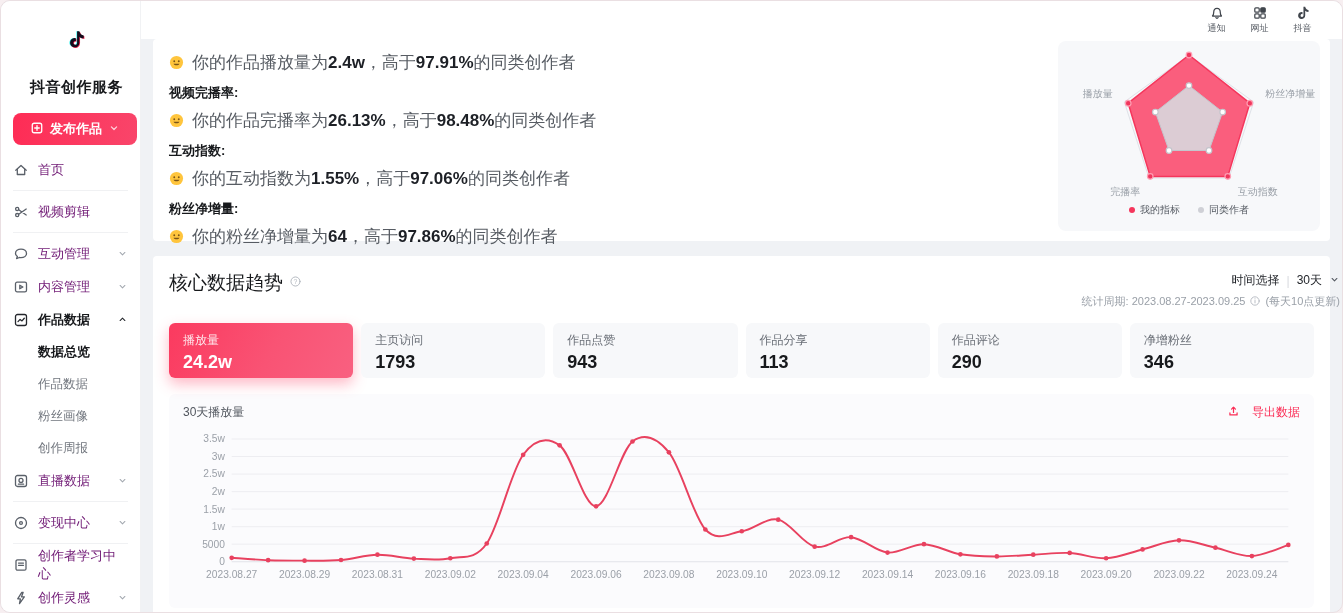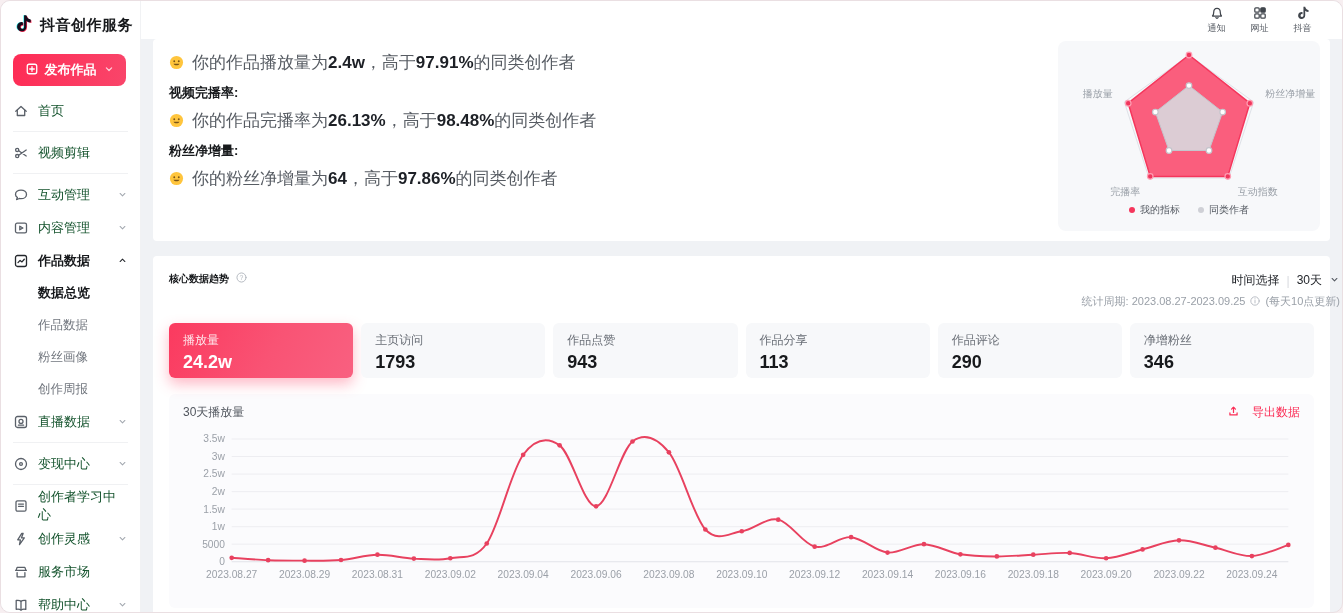--- a/index.html
+++ b/index.html
@@ -1,28 +1,28 @@
 <!DOCTYPE html>
 <html><head>
 <meta charset="utf-8">
 <style>
   * { margin:0; padding:0; box-sizing:border-box; }
   html,body { background:#f7eff1; font-family:"Liberation Sans",sans-serif; }
   .app { width:1343px; height:613px; border-radius:10px; overflow:hidden; display:flex;
          background:#f0f2f5; border:1px solid #eadfe2; position:relative; }
   
   .sidebar { width:140px; flex-shrink:0; background:#fff; border-right:1px solid #f1f2f4; overflow:hidden; }
-  .logo-row { display:flex; align-items:center; gap:6px; padding:12px 0 4px 12px; }
+  .logo-row { display:flex; align-items:center; gap:24px; padding:28px 0 4px 12px;flex-direction:column; }
   .logo-text { font-size:15px; font-weight:bold; color:#17191c; letter-spacing:.5px; }
-  .publish-btn { margin:12px 12px 8px 12px; height:32px; border:none; border-radius:8px; width:113px;
+  .publish-btn { margin:12px 12px 8px 12px; height:32px; border:none; border-radius:8px; width:124px;
                  background:linear-gradient(100deg,#fe2c55,#f9456a); color:#fff; font-size:13px; font-weight:bold;
                  display:flex; align-items:center; justify-content:center; gap:6px; cursor:pointer;
                  font-family:inherit; }
   .side-item { display:flex; align-items:center; gap:9px; height:33px; padding:0 12px; font-size:13px;
-               color:#14532d; cursor:pointer; }
+               color:#701a75; cursor:pointer; }
   .side-item .icon { color:#5a6069; }
   .side-item.active { font-weight:bold; color:#17191c; }
   .side-item.active .icon { color:#24272c; }
   .side-item .chev { margin-left:auto; color:#a3a8b0; }
   .side-sub { display:flex; align-items:center; height:32px; padding-left:37px; font-size:12.5px;
               color:#71767e; cursor:pointer; }
   .side-sub.active { font-weight:bold; color:#17191c; font-size:13px; }
   .side-divider { height:1px; background:#f0f1f3; margin:4px 12px; }
   
   .main { flex:1; min-width:0; display:flex; flex-direction:column; }
@@ -42,21 +42,21 @@
   .radar-panel { position:absolute; top:2px; right:10px; width:262px; height:190px; background:#f7f8fa;
                  border-radius:8px; padding-top:2px; }
   .radar-legend { display:flex; justify-content:center; gap:18px; font-size:10px; color:#565b63;
                   margin-top:-2px; }
   .radar-legend .l-item { display:flex; align-items:center; gap:5px; }
   .dot { width:6px; height:6px; border-radius:50%; display:inline-block; }
   
   .trend-card { margin-top:15px; height:400px; padding:14px 16px; }
   .trend-head { display:flex; justify-content:space-between; align-items:flex-start; }
   .trend-title-row { display:flex; align-items:center; gap:6px; }
-  .trend-title { font-size:10px; font-weight:bold; color:#17191c; }
+  .trend-title { font-size:19px; font-weight:normal; color:#17191c; }
   .trend-right { position:relative; right:-26px; text-align:right; white-space:nowrap; }
   .time-row { font-size:12px; color:#23262b; display:inline-flex; align-items:center; gap:7px; cursor:pointer; }
   .time-row .sep { color:#d8dadf; }
   .period-row { margin-top:5px; font-size:11px; color:#9aa0a8; display:flex; align-items:center; gap:4px;
                 justify-content:flex-end; }
   .stat-row { display:flex; gap:8px; margin-top:14px; }
   .stat-card { flex:1; height:55px; background:#f7f8fa; border-radius:6px; padding:9px 14px; cursor:pointer; }
   .stat-label { font-size:12px; color:#686d75; }
   .stat-value { font-size:18px; font-weight:bold; color:#17191c; margin-top:3px; }
   .stat-card.selected { background:linear-gradient(115deg,#fb3a5f 0%,#f95374 55%,#f96080 100%);
@@ -251,20 +251,32 @@
             <div class="metric-block">
               <div class="metric-title">视频完播率:</div>
               <div class="metric-line">
                 <svg viewBox="0 0 16 16" width="15" height="15" fill="none" stroke="currentColor" stroke-width="1.3" stroke-linecap="round" stroke-linejoin="round" class="icon">
                   <circle cx="8" cy="8" r="7" fill="#ffc53d" stroke="none"></circle>
                   <circle cx="5.6" cy="6.6" r="1" fill="#7a5518" stroke="none"></circle>
                   <circle cx="10.4" cy="6.6" r="1" fill="#7a5518" stroke="none"></circle>
                   <path d="M4.8 9.2c1 2.4 5.4 2.4 6.4 0z" fill="#7a5518" stroke="none"></path>
                 </svg>
                 <span><span>你的作品完播率为</span><b>26.13%</b><span>，高于</span><b>98.48%</b><span>的同类创作者</span></span>
+              </div>
+            </div>
+            <div class="metric-block">
+              <div class="metric-title">互动指数:</div>
+              <div class="metric-line">
+                <svg viewBox="0 0 16 16" width="15" height="15" fill="none" stroke="currentColor" stroke-width="1.3" stroke-linecap="round" stroke-linejoin="round" class="icon">
+                  <circle cx="8" cy="8" r="7" fill="#ffc53d" stroke="none"></circle>
+                  <circle cx="5.6" cy="6.6" r="1" fill="#7a5518" stroke="none"></circle>
+                  <circle cx="10.4" cy="6.6" r="1" fill="#7a5518" stroke="none"></circle>
+                  <path d="M4.8 9.2c1 2.4 5.4 2.4 6.4 0z" fill="#7a5518" stroke="none"></path>
+                </svg>
+                <span><span>你的互动指数为</span><b>1.55%</b><span>，高于</span><b>97.06%</b><span>的同类创作者</span></span>
               </div>
             </div>
             <div class="metric-block">
               <div class="metric-title">粉丝净增量:</div>
               <div class="metric-line">
                 <svg viewBox="0 0 16 16" width="15" height="15" fill="none" stroke="currentColor" stroke-width="1.3" stroke-linecap="round" stroke-linejoin="round" class="icon">
                   <circle cx="8" cy="8" r="7" fill="#ffc53d" stroke="none"></circle>
                   <circle cx="5.6" cy="6.6" r="1" fill="#7a5518" stroke="none"></circle>
                   <circle cx="10.4" cy="6.6" r="1" fill="#7a5518" stroke="none"></circle>
                   <path d="M4.8 9.2c1 2.4 5.4 2.4 6.4 0z" fill="#7a5518" stroke="none"></path>

